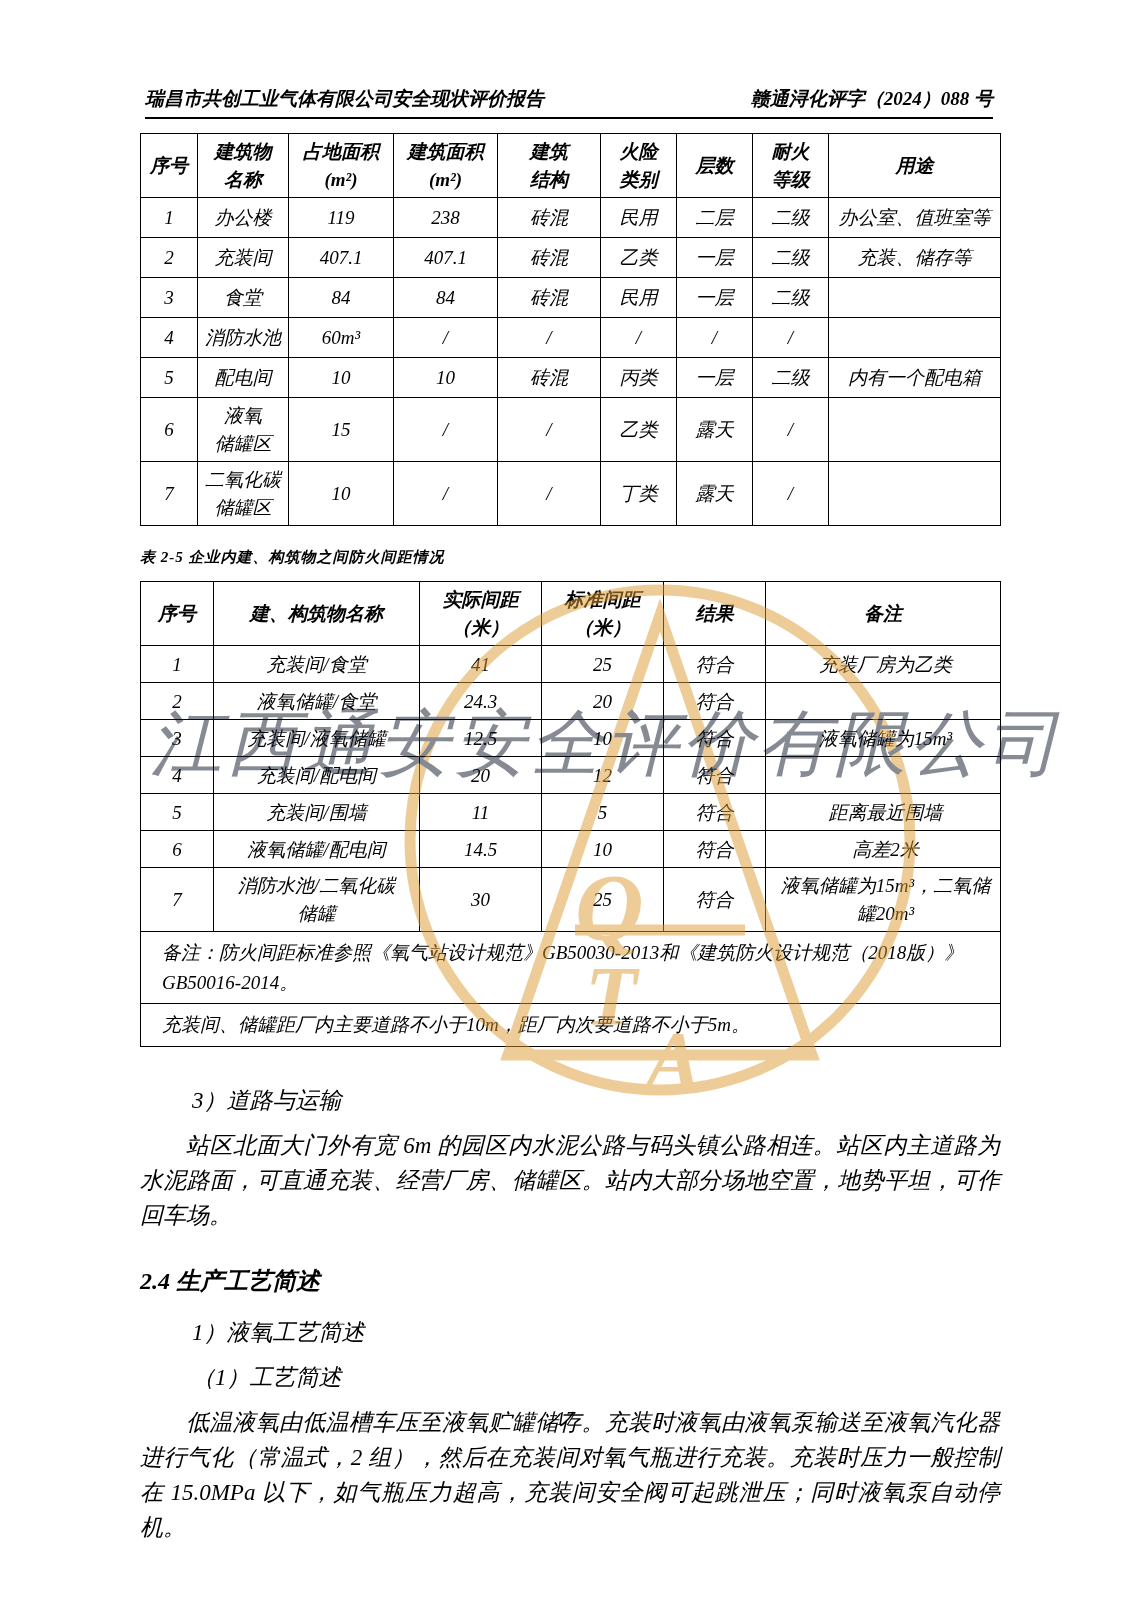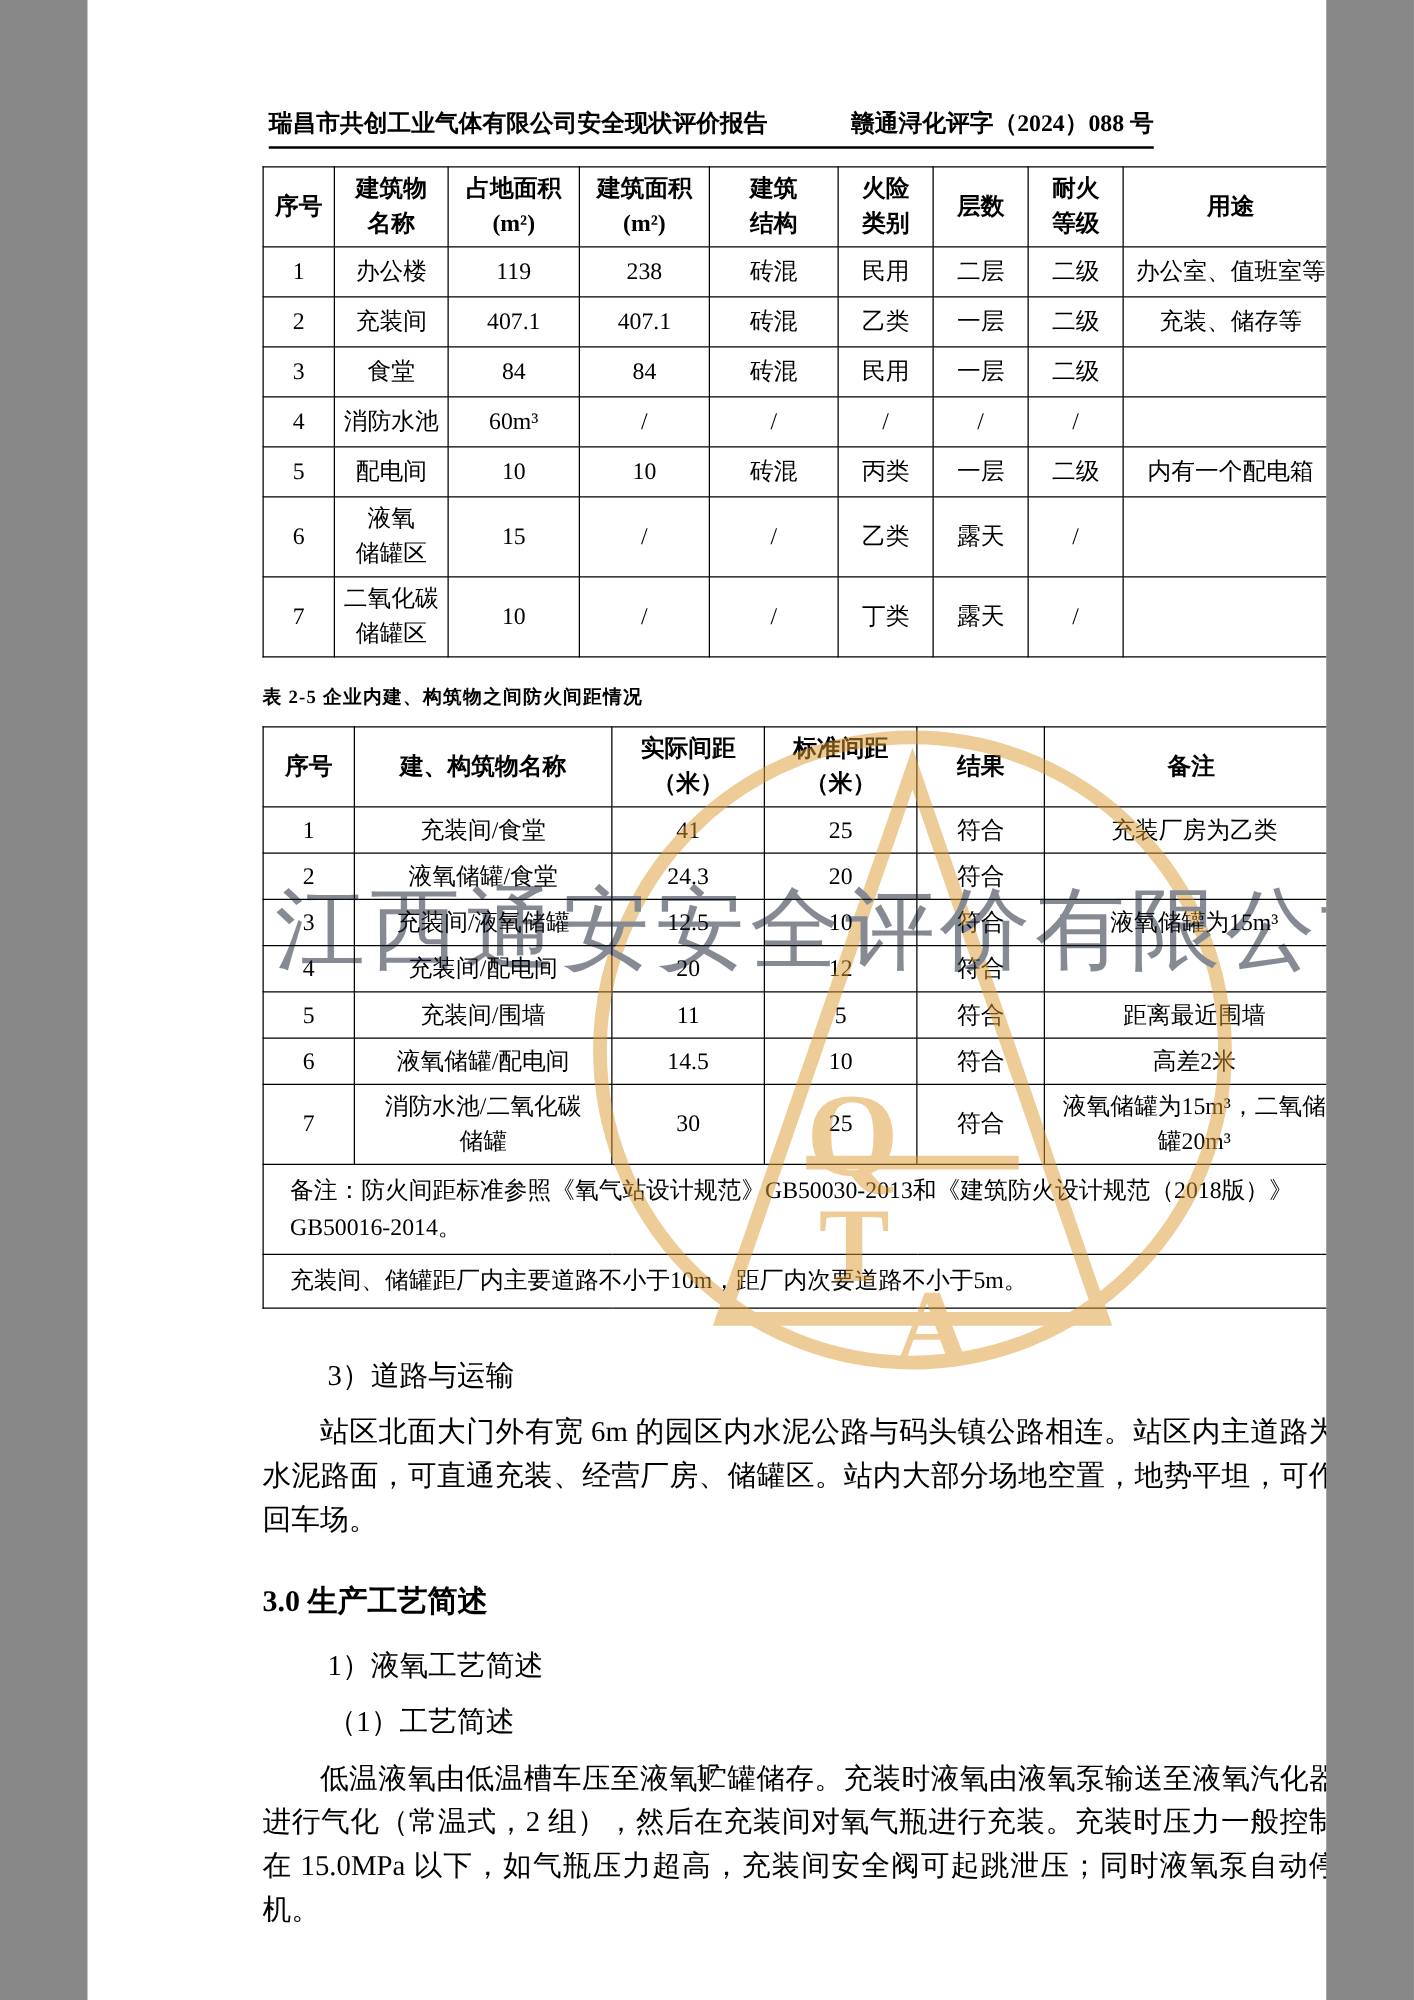--- a/index.html
+++ b/index.html
@@ -1,25 +1,26 @@
 <!DOCTYPE html>
 <html><head>
 <meta charset="utf-8">
 <style>
   * { box-sizing: border-box; }
   html,body { margin:0; padding:0; background:#888; }
   .page {
     position: relative;
-    width: 991px;
+    width: 1131px;
     height: 1600px;
     margin: 0 auto;
     background: #ffffff;
     font-family: "Liberation Serif", "DejaVu Serif", serif;
     color: #000;
     overflow: hidden;
+    font-style: italic;
   }
   .header {
     position: absolute;
     top: 86px; left: 145px; right: 138px;
     display: flex;
     justify-content: space-between;
     font-size: 19px;
     font-weight: bold;
   }
   .header-rule {
@@ -316,21 +317,21 @@
         </tr>
         <tr>
           <td class="note-cell" colspan="6">充装间、储罐距厂内主要道路不小于10m，距厂内次要道路不小于5m。</td>
         </tr>
       </tbody>
     </table>
 
     <div class="sub-heading">3）道路与运输</div>
     <p class="para">站区北面大门外有宽 6m 的园区内水泥公路与码头镇公路相连。站区内主道路为水泥路面，可直通充装、经营厂房、储罐区。站内大部分场地空置，地势平坦，可作回车场。</p>
 
-    <div class="h24">3.0 生产工艺简述</div>
+    <div class="h24">2.4 生产工艺简述</div>
     <div class="sub-heading" style="margin-top:20px;">1）液氧工艺简述</div>
     <div class="sub-heading" style="margin-top:14px;">（1）工艺简述</div>
     <p class="para">低温液氧由低温槽车压至液氧贮罐储存。充装时液氧由液氧泵输送至液氧汽化器进行气化（常温式，2 组），然后在充装间对氧气瓶进行充装。充装时压力一般控制在 15.0MPa 以下，如气瓶压力超高，充装间安全阀可起跳泄压；同时液氧泵自动停机。</p>
 
   </div>
 
   <div class="watermark">
     <svg class="wm-svg" width="580" height="620" viewBox="0 0 580 620">
       <circle cx="290" cy="295" r="250" fill="none" stroke="#dd9a33" stroke-width="11"></circle>
       <path d="M290 70 L138 510 L442 510 Z" fill="none" stroke="#dd9a33" stroke-width="11"></path>

